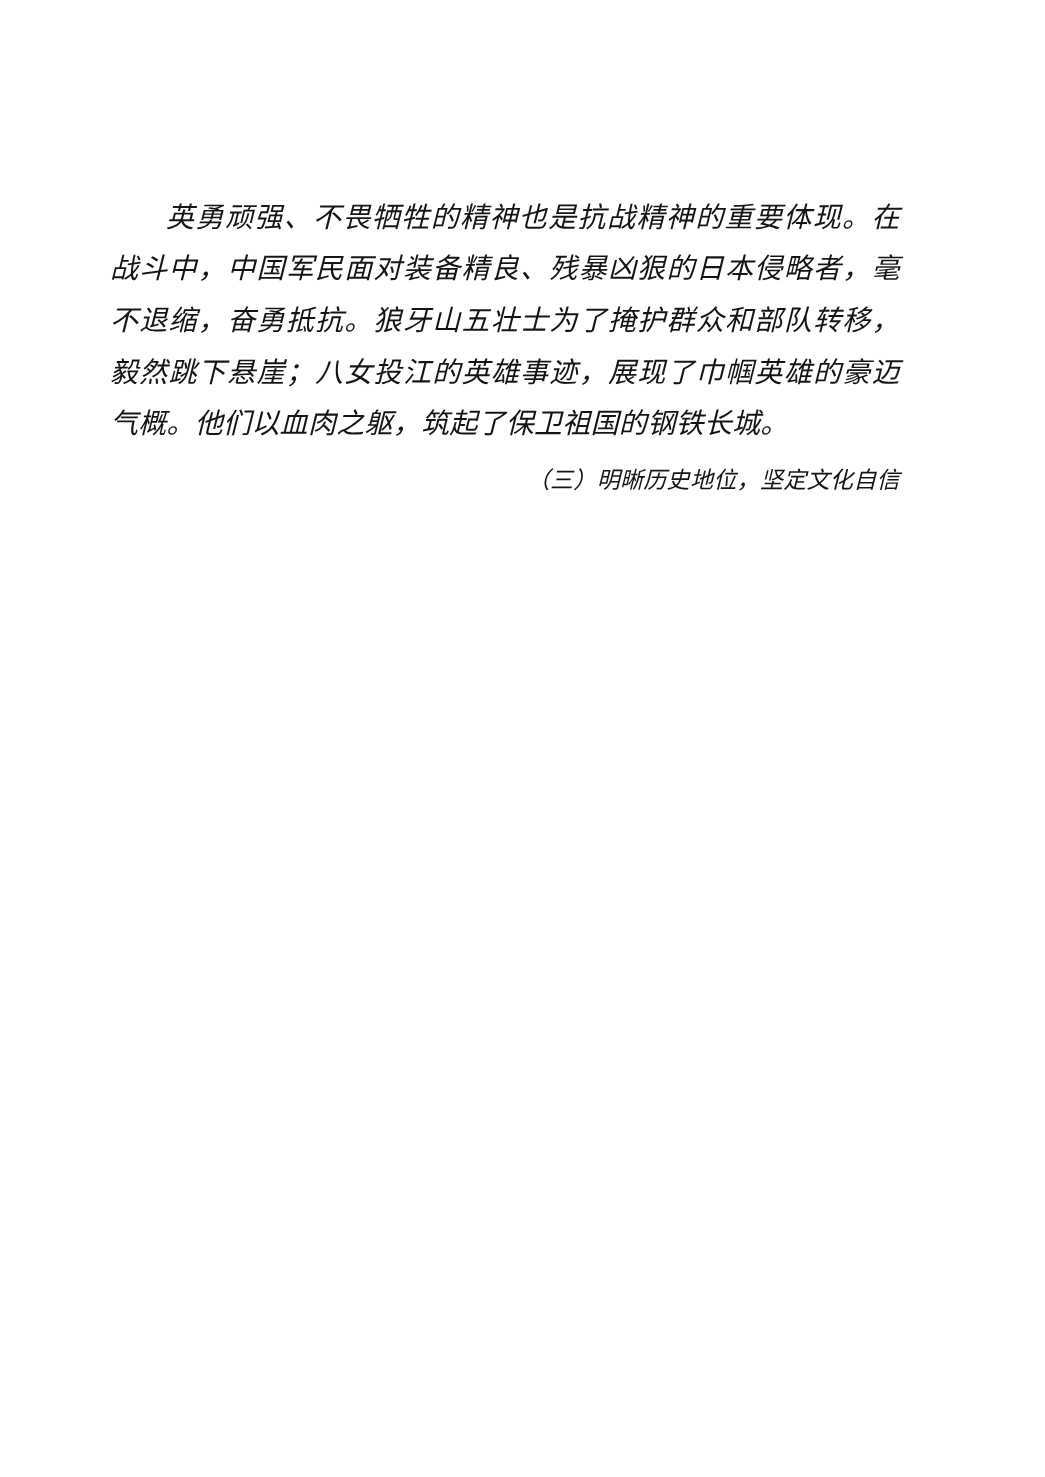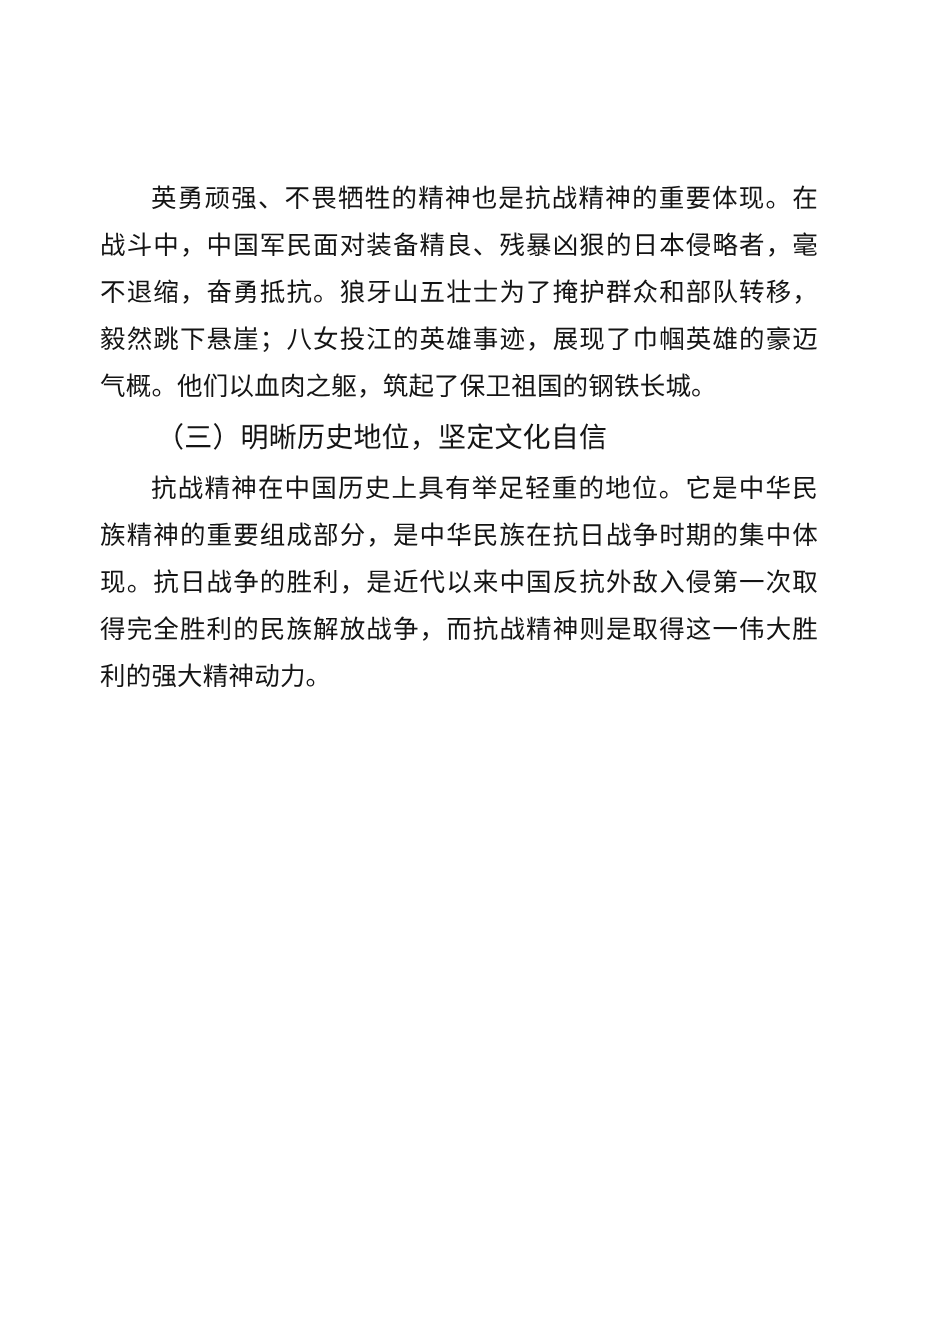--- a/index.html
+++ b/index.html
@@ -15,48 +15,48 @@
     font-family: "DejaVu Serif", "Liberation Serif", serif;
     color: #1a1a1a;
   }
   .page {
     box-sizing: border-box;
     width: 886px;
     height: 1343px;
     padding: 175px 68px 60px 100px;
     background: #ffffff;
     position: relative;
+    font-style: italic;
   }
   .doc-body {
     width: 100%;
   }
   p.para {
     margin: 0 0 4px 0;
     font-size: 25.5px;
     line-height: 47px;
     text-align: justify;
     text-justify: inter-ideograph;
     text-indent: 2em;
     letter-spacing: 0.2px;
     color: #141414;
     font-family: "DejaVu Serif", "Liberation Serif", serif;
   }
   p.heading {
     margin: 0 0 4px 0;
-    font-size: 28px;
+    font-size: 21px;
     line-height: 47px;
-    text-align: left;
+    text-align: right;
     text-indent: 2em;
     letter-spacing: 0.2px;
     color: #141414;
     font-family: "DejaVu Serif", "Liberation Serif", serif;
   }
 </style>
 </head>
 <body>
 
 <div class="page">
   <div class="doc-body">
     <p class="para">英勇顽强、不畏牺牲的精神也是抗战精神的重要体现。在战斗中，中国军民面对装备精良、残暴凶狠的日本侵略者，毫不退缩，奋勇抵抗。狼牙山五壮士为了掩护群众和部队转移，毅然跳下悬崖；八女投江的英雄事迹，展现了巾帼英雄的豪迈气概。他们以血肉之躯，筑起了保卫祖国的钢铁长城。</p>
     <p class="heading">（三）明晰历史地位，坚定文化自信</p>
-    <p class="para">抗战精神在中国历史上具有举足轻重的地位。它是中华民族精神的重要组成部分，是中华民族在抗日战争时期的集中体现。抗日战争的胜利，是近代以来中国反抗外敌入侵第一次取得完全胜利的民族解放战争，而抗战精神则是取得这一伟大胜利的强大精神动力。</p>
   </div>
 </div>
 
 </body></html>

